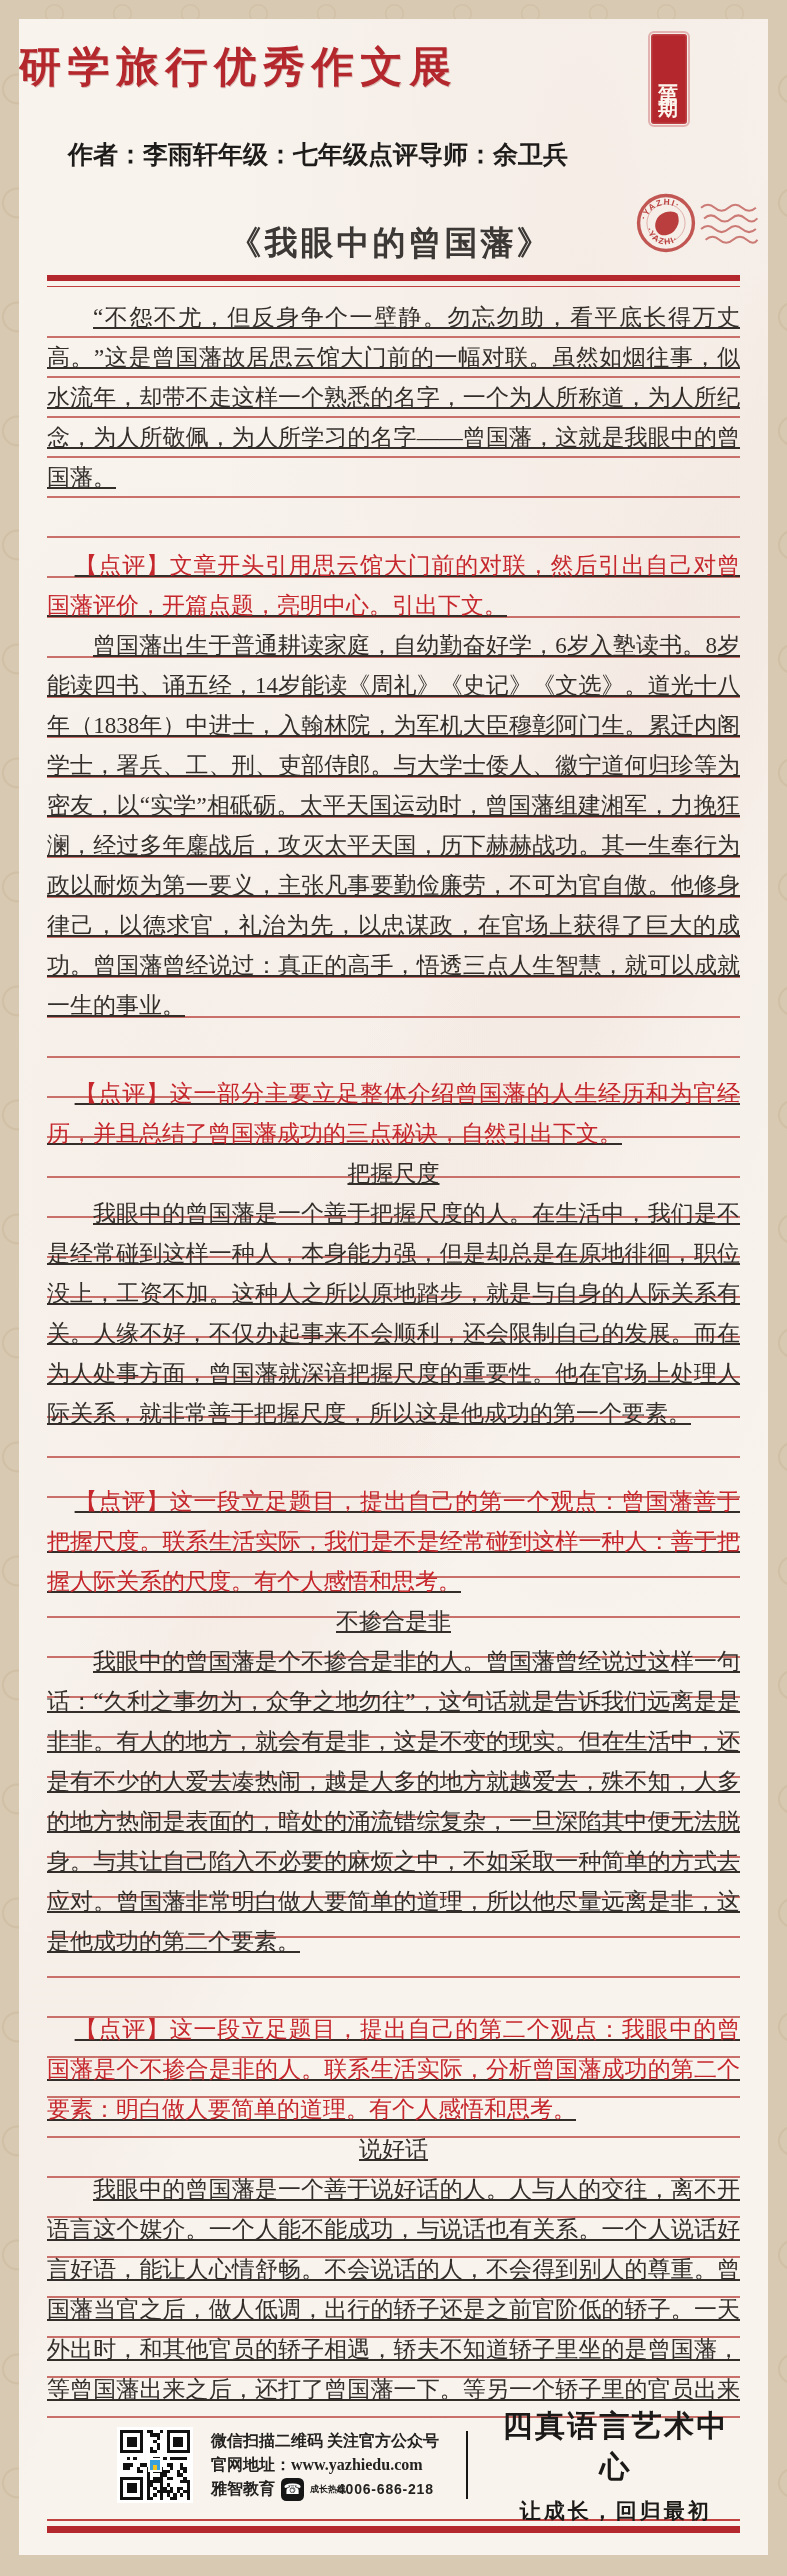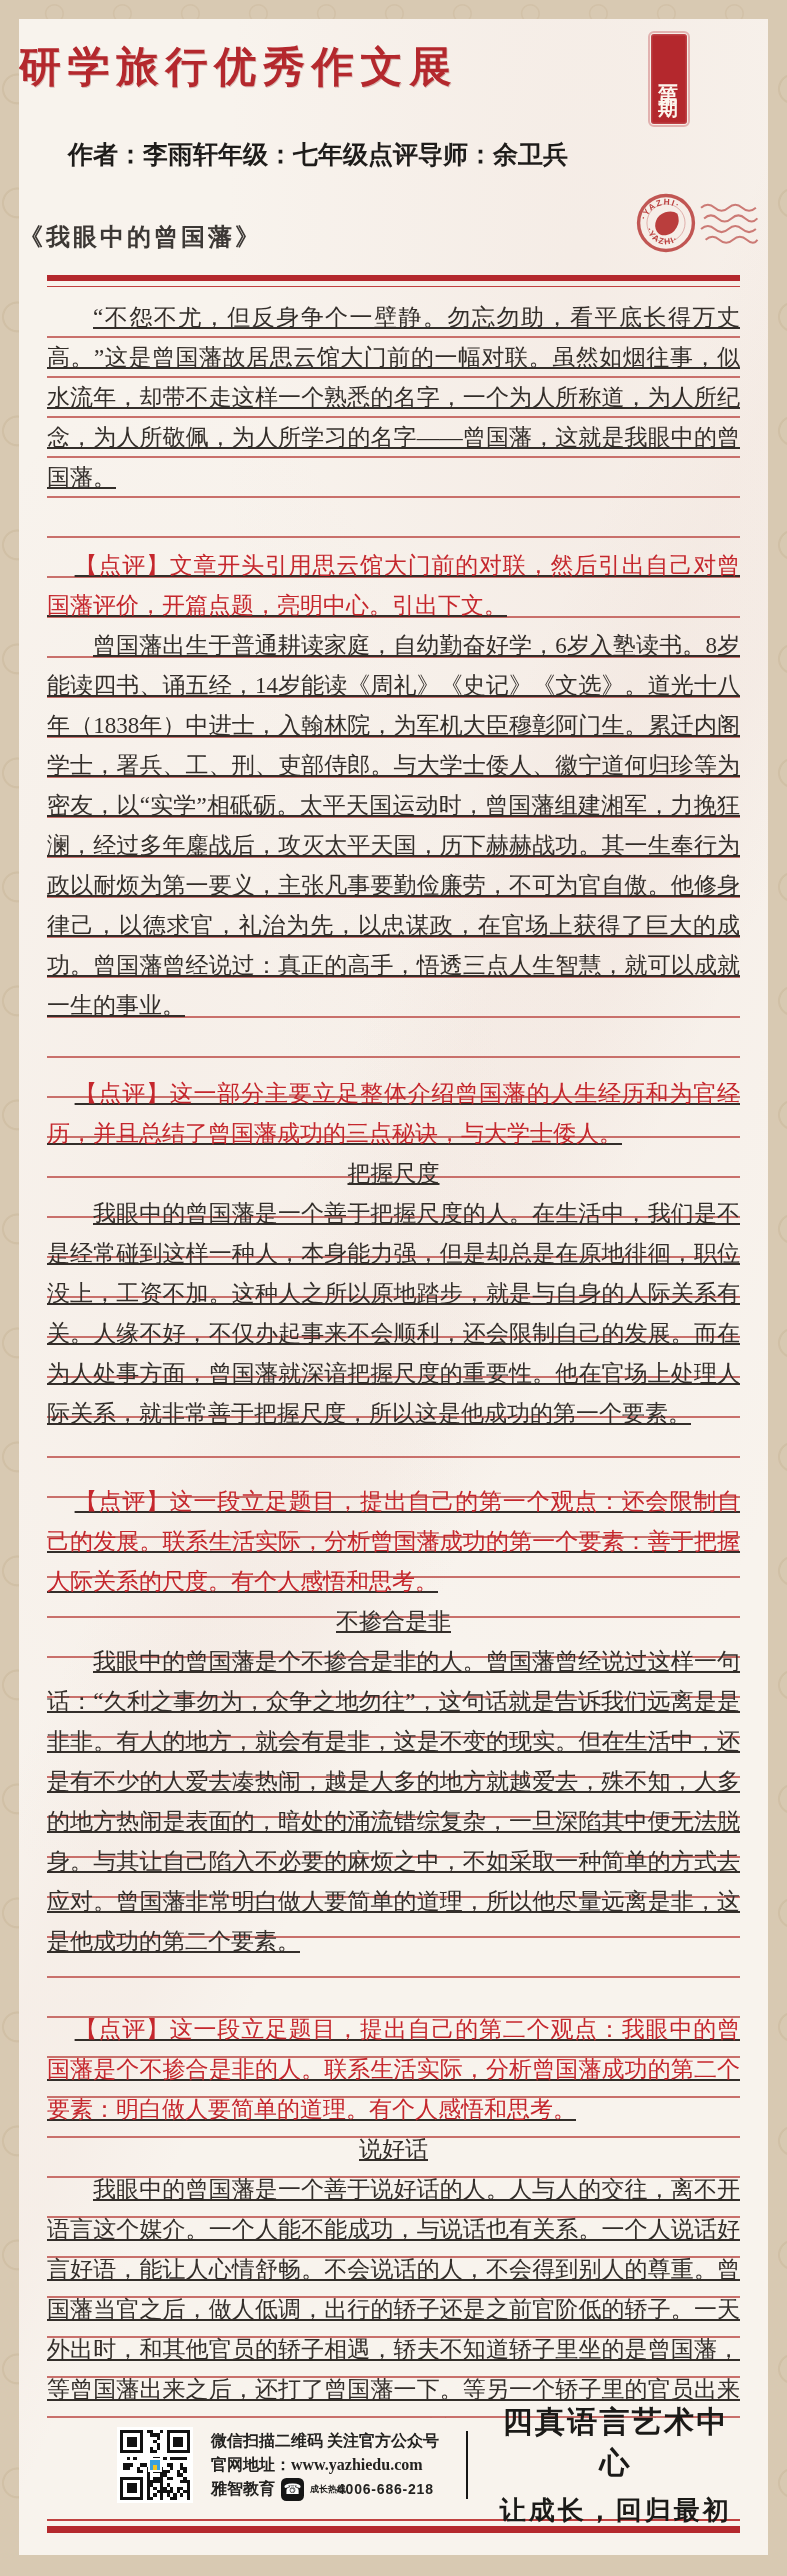--- a/index.html
+++ b/index.html
@@ -40,22 +40,22 @@
   .issue-badge span{
     writing-mode:vertical-rl;color:#fdf6ee;font-size:20px;font-weight:700;
     letter-spacing:6px;font-family:"Liberation Sans", sans-serif;
   }
   .byline{
     position:absolute;top:119px;left:49px;right:49px;
     display:flex;justify-content:flex-start;
     font-size:25px;font-weight:700;color:#1e1c1a;
   }
   .essay-title{
-    position:absolute;top:202px;left:0;right:6px;
-    font-size:24px;font-weight:700;letter-spacing:3px;color:#3c3835;
+    position:absolute;top:202px;left:0;right:6px;text-align:center;
+    font-size:33px;font-weight:700;letter-spacing:3px;color:#3c3835;
   }
   .stamp{position:absolute;top:172px;right:6px;width:128px;height:71px;opacity:.92;}
   
   .redbar{height:6px;margin:0 28px;background:#b4282d;}
   .thinline{height:1.5px;margin:4.6px 28px 0;background:#c04140;}
   
   .sheet{
     margin:10.6px 28px 0;height:2120px;overflow:hidden;
     font-size:23px;line-height:40px;color:#332e2a;
     background-image:repeating-linear-gradient(to bottom, rgba(0,0,0,0) 0px, rgba(0,0,0,0) 38px, #c9706b 38px, #c9706b 40px);
@@ -74,21 +74,21 @@
   .phone-ic{
     width:23px;height:23px;background:#161616;border-radius:5.3px;color:#fff;
     font-size:14.5px;display:inline-flex;align-items:center;justify-content:center;flex:0 0 auto;
     font-family:"DejaVu Sans", sans-serif;
   }
   .hotline-label{font-size:9px;line-height:10px;width:21px;word-break:break-all;font-weight:700;}
   .phone-num{font-size:14px;letter-spacing:0.8px;font-family:Liberation Sans, sans-serif;}
   .footer-divider{width:2.3px;height:68px;background:#161616;margin:0 23px 0 27px;flex:0 0 auto;}
   .brand{flex:1;text-align:center;color:#1b1a18;}
   .center-name{font-size:30px;font-weight:900;letter-spacing:2.3px;font-family:Liberation Sans, sans-serif;}
-  .slogan{margin-top:9px;font-size:26px;font-weight:700;letter-spacing:3px;font-family:"Liberation Sans", sans-serif;}
+  .slogan{margin-top:9px;font-size:21px;font-weight:700;letter-spacing:3px;font-family:"Liberation Sans", sans-serif;}
   .bot-gap{height:5.3px;}
   .botbar{height:6.8px;margin:0;background:#b4282d;}
   .botline{height:1.5px;background:#c04140;}
 </style>
 </head>
 <body>
 
 <div class="card">
 
   <div class="header">
@@ -126,24 +126,24 @@
     </div>
   </div>
 
   <div class="redbar"></div>
   <div class="thinline"></div>
 
   <div class="sheet">
       <div class="block para">“不怨不尤，但反身争个一壁静。勿忘勿助，看平底长得万丈高。”这是曾国藩故居思云馆大门前的一幅对联。虽然如烟往事，似水流年，却带不走这样一个熟悉的名字，一个为人所称道，为人所纪念，为人所敬佩，为人所学习的名字——曾国藩，这就是我眼中的曾国藩。</div>
       <div class="block comment">【点评】文章开头引用思云馆大门前的对联，然后引出自己对曾国藩评价，开篇点题，亮明中心。引出下文。</div>
       <div class="block para">曾国藩出生于普通耕读家庭，自幼勤奋好学，6岁入塾读书。8岁能读四书、诵五经，14岁能读《周礼》《史记》《文选》。道光十八年（1838年）中进士，入翰林院，为军机大臣穆彰阿门生。累迁内阁学士，署兵、工、刑、吏部侍郎。与大学士倭人、徽宁道何归珍等为密友，以“实学”相砥砺。太平天国运动时，曾国藩组建湘军，力挽狂澜，经过多年鏖战后，攻灭太平天国，历下赫赫战功。其一生奉行为政以耐烦为第一要义，主张凡事要勤俭廉劳，不可为官自傲。他修身律己，以德求官，礼治为先，以忠谋政，在官场上获得了巨大的成功。曾国藩曾经说过：真正的高手，悟透三点人生智慧，就可以成就一生的事业。</div>
-      <div class="block comment">【点评】这一部分主要立足整体介绍曾国藩的人生经历和为官经历，并且总结了曾国藩成功的三点秘诀，与大学士倭人。</div>
+      <div class="block comment">【点评】这一部分主要立足整体介绍曾国藩的人生经历和为官经历，并且总结了曾国藩成功的三点秘诀，自然引出下文。</div>
       <div class="block heading">把握尺度</div>
       <div class="block para">我眼中的曾国藩是一个善于把握尺度的人。在生活中，我们是不是经常碰到这样一种人，本身能力强，但是却总是在原地徘徊，职位没上，工资不加。这种人之所以原地踏步，就是与自身的人际关系有关。人缘不好，不仅办起事来不会顺利，还会限制自己的发展。而在为人处事方面，曾国藩就深谙把握尺度的重要性。他在官场上处理人际关系，就非常善于把握尺度，所以这是他成功的第一个要素。</div>
-      <div class="block comment">【点评】这一段立足题目，提出自己的第一个观点：还会限制自己的发展。联系生活实际，分析曾国藩成功的第一个要素：善于把握人际关系的尺度。有个人感悟和思考。</div>
+      <div class="block comment">【点评】这一段立足题目，提出自己的第一个观点：曾国藩善于把握尺度。联系生活实际，我们是不是经常碰到这样一种人：善于把握人际关系的尺度。有个人感悟和思考。</div>
       <div class="block heading">不掺合是非</div>
       <div class="block para">我眼中的曾国藩是个不掺合是非的人。曾国藩曾经说过这样一句话：“久利之事勿为，众争之地勿往”，这句话就是告诉我们远离是是非非。有人的地方，就会有是非，这是不变的现实。但在生活中，还是有不少的人爱去凑热闹，越是人多的地方就越爱去，殊不知，人多的地方热闹是表面的，暗处的涌流错综复杂，一旦深陷其中便无法脱身。与其让自己陷入不必要的麻烦之中，不如采取一种简单的方式去应对。曾国藩非常明白做人要简单的道理，所以他尽量远离是非，这是他成功的第二个要素。</div>
       <div class="block comment">【点评】这一段立足题目，提出自己的第二个观点：我眼中的曾国藩是个不掺合是非的人。联系生活实际，分析曾国藩成功的第二个要素：明白做人要简单的道理。有个人感悟和思考。</div>
       <div class="block heading">说好话</div>
       <div class="block para">我眼中的曾国藩是一个善于说好话的人。人与人的交往，离不开语言这个媒介。一个人能不能成功，与说话也有关系。一个人说话好言好语，能让人心情舒畅。不会说话的人，不会得到别人的尊重。曾国藩当官之后，做人低调，出行的轿子还是之前官阶低的轿子。一天外出时，和其他官员的轿子相遇，轿夫不知道轿子里坐的是曾国藩，等曾国藩出来之后，还打了曾国藩一下。等另一个轿子里的官员出来后，才知道是曾国藩，连忙向曾国藩赔礼道歉。曾国藩却笑着应答，没有丝毫怨气，还帮着别人说好话。由此可见曾国藩做人如此低调，这是它成功的三个要素。</div>
       <div class="block comment">【点评】这一段立足题目，提出自己的第三个观点：我眼中的曾国藩是个善于说好话的人。联系生活实际，举出曾国藩的具体事例，分析曾国藩成功的第三个要素：曾国藩做人低调。有个人感悟和思考。</div>
     </div>
 
   <div class="footer">
     <div class="footer-row">

